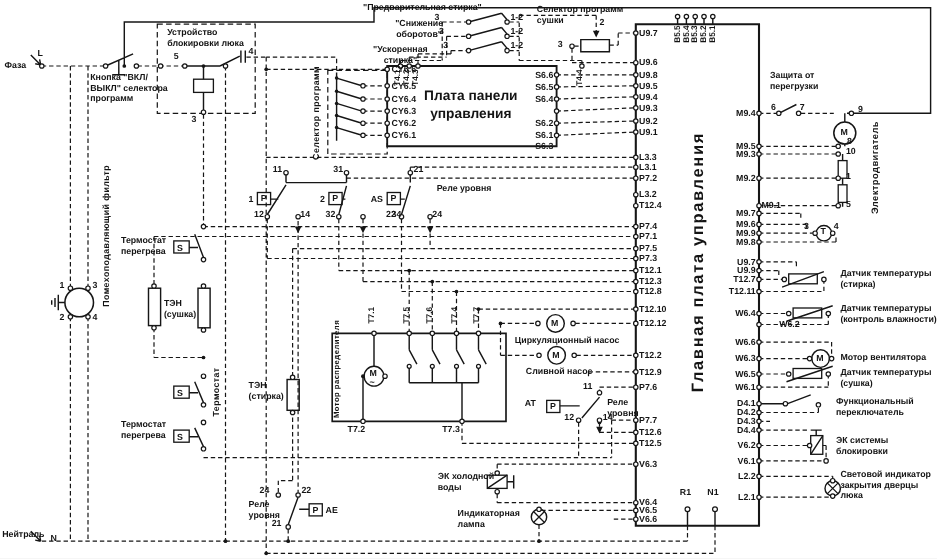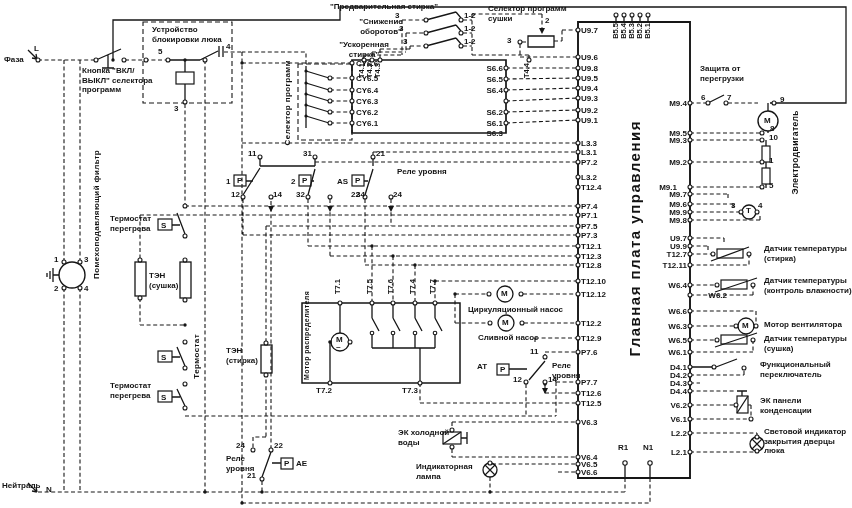--- a/index.html
+++ b/index.html
@@ -375,20 +375,21 @@
   </svg>
 
   <div class="lbl" style="left:4px;top:55px;width:30px">Фаза</div>
   <div class="lbl" style="left:34px;top:44px">L</div>
   <div class="lbl" style="left:2px;top:481px;width:44px">Нейтраль</div>
   <div class="lbl" style="left:46px;top:485px">N</div>
   <div class="lbl" style="left:82px;top:66px;width:74px">Кнопка "ВКЛ/ВЫКЛ" селектора программ</div>
   <div class="lbl" style="left:152px;top:25px;width:80px">Устройство блокировки люка</div>
   <div class="vt" style="left:92px;top:150px">Помехоподавляющий фильтр</div>
   <div class="vt" style="left:283px;top:60px">Селектор программ</div>
+  <div class="lbl big c" style="left:368px;top:80px;width:120px">Плата панели управления</div>
   <div class="lbl" style="left:330px;top:2px;width:116px">"Предварительная стирка"</div>
   <div class="lbl c" style="left:349px;top:17px;width:64px">"Снижение оборотов"</div>
   <div class="lbl c" style="left:334px;top:40px;width:60px">"Ускоренная стирка"</div>
   <div class="lbl" style="left:488px;top:4px;width:80px">Селектор программ сушки</div>
   <div class="vt huge" style="left:626px;top:120px">Главная плата управления</div>
   <div class="lbl" style="left:397px;top:167px;width:50px">Реле уровня</div>
   <div class="lbl" style="left:552px;top:361px;width:46px">Реле уровня</div>
   <div class="lbl" style="left:226px;top:454px;width:44px">Реле уровня</div>
   <div class="lbl" style="left:110px;top:214px;width:60px">Термостат перегрева</div>
   <div class="lbl" style="left:110px;top:381px;width:60px">Термостат перегрева</div>
@@ -400,21 +401,21 @@
   <div class="lbl" style="left:478px;top:333px;width:84px">Сливной насос</div>
   <div class="lbl" style="left:398px;top:428px;width:52px">ЭК холодной воды</div>
   <div class="lbl" style="left:416px;top:462px;width:62px">Индикаторная лампа</div>
   <div class="lbl" style="left:700px;top:64px;width:64px">Защита от перегрузки</div>
   <div class="vt" style="left:790px;top:110px;font-size:8.5px">Электродвигатель</div>
   <div class="lbl" style="left:764px;top:244px;width:88px">Датчик температуры (стирка)</div>
   <div class="lbl" style="left:764px;top:276px;width:88px">Датчик температуры (контроль влажности)</div>
   <div class="lbl" style="left:764px;top:320px;width:84px">Мотор вентилятора</div>
   <div class="lbl" style="left:764px;top:334px;width:88px">Датчик температуры (сушка)</div>
   <div class="lbl" style="left:760px;top:360px;width:84px">Функциональный переключатель</div>
-  <div class="lbl" style="left:760px;top:396px;width:72px">ЭК панели конденсации</div>
+  <div class="lbl" style="left:760px;top:396px;width:72px">ЭК системы блокировки</div>
   <div class="lbl" style="left:764px;top:427px;width:88px">Световой индикатор закрытия дверцы люка</div>
   <div class="num" style="left:226px;top:177px">1</div>
   <div class="num" style="left:291px;top:177px">2</div>
   <div class="num" style="left:337px;top:177px">AS</div>
   <div class="num" style="left:477px;top:362px">AT</div>
   <div class="num" style="left:296px;top:459px">AE</div>
 
   <div class="layer">
       <span class="pin" style="left: 581px; top: 30px;">U9.7</span>
       <span class="pin" style="left: 581px; top: 57px;">U9.6</span>
@@ -447,21 +448,21 @@
       <span class="pin" style="left: 581px; top: 422px;">V6.3</span>
       <span class="pin" style="left: 581px; top: 457px;">V6.4</span>
       <span class="pin" style="left: 581px; top: 464px;">V6.5</span>
       <span class="pin" style="left: 581px; top: 472px;">V6.6</span>
     </div>
   <div class="layer">
       <span class="pin pr" style="left: 687px; top: 103px;">M9.4</span>
       <span class="pin pr" style="left: 687px; top: 133px;">M9.5</span>
       <span class="pin pr" style="left: 687px; top: 140px;">M9.3</span>
       <span class="pin pr" style="left: 687px; top: 162px;">M9.2</span>
-      <span class="pin pr" style="left: 677px; top: 187px;">M9.1</span>
+      <span class="pin pr" style="left: 710px; top: 187px;">M9.1</span>
       <span class="pin pr" style="left: 687px; top: 194px;">M9.7</span>
       <span class="pin pr" style="left: 687px; top: 204px;">M9.6</span>
       <span class="pin pr" style="left: 687px; top: 212px;">M9.9</span>
       <span class="pin pr" style="left: 687px; top: 220px;">M9.8</span>
       <span class="pin pr" style="left: 687px; top: 238px;">U9.7</span>
       <span class="pin pr" style="left: 687px; top: 246px;">U9.9</span>
       <span class="pin pr" style="left: 687px; top: 254px;">T12.7</span>
       <span class="pin pr" style="left: 687px; top: 265px;">T12.11</span>
       <span class="pin pr" style="left: 687px; top: 285px;">W6.4</span>
       <span class="pin pr" style="left: 687px; top: 295px; margin-left: 40px;">W6.2</span>

